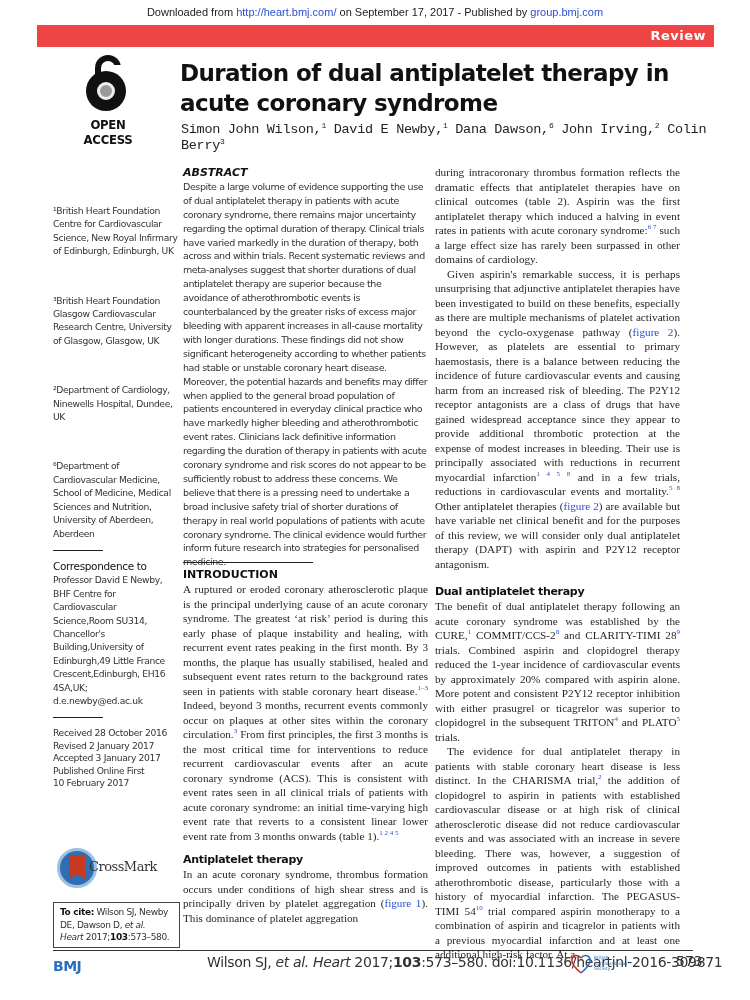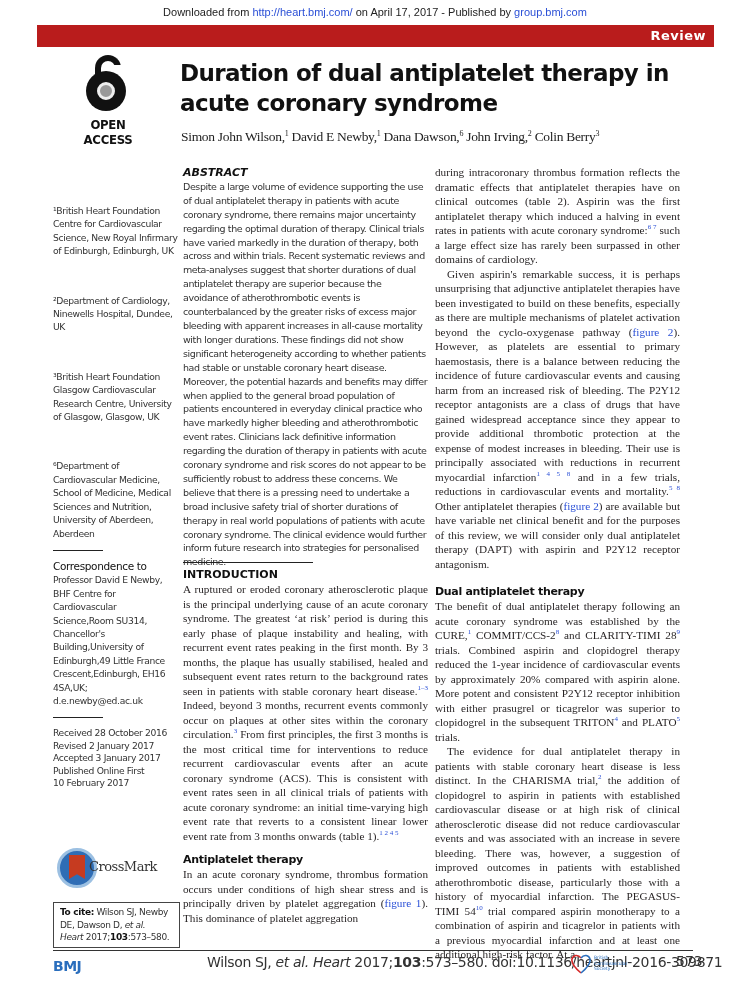--- a/index.html
+++ b/index.html
@@ -4,38 +4,38 @@
 <style>
   * { box-sizing: border-box; margin: 0; padding: 0; }
   html, body { width: 750px; height: 1000px; background: #ffffff; overflow: hidden; }
   body { position: relative; font-family: "Liberation Serif", serif; color: #231f20; }
 
   .dl-bar { position: absolute; top: 6px; left: 0; width: 750px; text-align: center;
     font-family: "Liberation Sans", sans-serif; font-size: 11px; color: #222; }
   .dl-bar a { color: #2a4fd6; text-decoration: none; }
 
   .section-band { position: absolute; top: 25px; left: 37px; width: 449px; height: 22px;
-    background: #b91c1c; width: 677px; }
+    background: #ef4444; width: 677px; }
   .section-band span { position: absolute; right: 8px; top: 3px; color: #fff;
     font-family: "DejaVu Sans", sans-serif; font-weight: bold; font-size: 13px; letter-spacing: 0.5px; }
 
   .oa-logo { position: absolute; top: 55px; left: 60px; width: 96px; text-align: center; }
   .oa-icon { width: 48px; height: 60px; margin: 0 auto; position: relative; }
   .oa-shackle { position: absolute; left: 11px; top: 0; width: 26px; height: 26px;
     border: 6px solid #111; border-bottom: none; border-radius: 13px 13px 0 0; }
   .oa-shackle-gap { position: absolute; left: 30px; top: 10px; width: 8px; height: 14px; background: #fff; }
   .oa-body { position: absolute; left: 2px; top: 16px; width: 40px; height: 40px; border-radius: 50%; background: #111; }
   .oa-ring { position: absolute; left: 13px; top: 27px; width: 18px; height: 18px; border-radius: 50%;
     background: #999; border: 3px solid #eee; }
   .oa-text { font-family: "DejaVu Sans", sans-serif; font-weight: bold; font-size: 13px; color: #111;
     margin-top: 2px; letter-spacing: -0.3px; transform: scaleX(0.9); }
 
   .title { position: absolute; top: 58px; left: 180px; width: 540px;
     font-family: "DejaVu Sans", sans-serif; font-weight: bold; font-size: 23px; line-height: 30px; color: #111; letter-spacing: -0.6px; }
-  .authors { position: absolute; top: 128px; left: 181px; font-family: Liberation Serif, serif;
+  .authors { position: absolute; top: 120px; left: 181px; font-family: Liberation Mono, monospace;
     font-size: 13.5px; color: #222; letter-spacing: -0.3px; }
   .authors sup { font-size: 8px; }
 
   .sidebar { position: absolute; left: 53px; top: 168px; width: 125px;
     font-family: "DejaVu Sans", sans-serif; font-size: 9.2px; line-height: 13.4px; color: #333; letter-spacing: -0.35px; }
   .sidebar .aff { margin-bottom: 0; margin-top: 36px; }
   .sidebar hr { border: none; border-top: 1.4px solid #222; width: 50px; margin: 10px 0 9px 0; }
   .sidebar .corr-h { font-weight: normal; font-size: 10.5px; color: #111; margin-bottom: 0; }
   .dates div { line-height: 12.5px; }
 
@@ -73,21 +73,21 @@
   .footer-cite { position: absolute; left: 207px; top: 954px; font-family: "DejaVu Sans", sans-serif; font-size: 14px; color: #333; letter-spacing: -0.35px; }
   .bcs-logo { position: absolute; left: 570px; top: 953px; width: 60px; height: 26px; }
   .bcs-heart { position: absolute; left: 0; top: 0; width: 22px; height: 22px; }
   .bcs-text { position: absolute; left: 24px; top: 2px; font-family: "DejaVu Sans", sans-serif; font-size: 4.5px; color: #2a6ebd; line-height: 5.5px; }
   .page-num { position: absolute; left: 676px; top: 953px; font-family: "DejaVu Sans", sans-serif; font-size: 14px; color: #333; }
 </style>
 </head>
 <body>
 
 <div class="dl-bar">
-  <span>Downloaded from </span><a>http://heart.bmj.com/</a><span> on April 17, 2017 - Published by </span><a>group.bmj.com</a>
+  <span>Downloaded from </span><a>http://heart.bmj.com/</a><span> on September 17, 2017 - Published by </span><a>group.bmj.com</a>
 </div>
 
 <div class="section-band">
   <span>Review</span>
 </div>
 
 <div class="oa-logo">
   <div class="oa-icon">
     <div class="oa-shackle"></div>
     <div class="oa-shackle-gap"></div>
@@ -98,22 +98,22 @@
 </div>
 
 <h1 class="title">Duration of dual antiplatelet therapy in acute coronary syndrome</h1>
 
 <div class="authors">
   <span><span>Simon John Wilson,</span><sup>1</sup></span><span><span> David E Newby,</span><sup>1</sup></span><span><span> Dana Dawson,</span><sup>6</sup></span><span><span> John Irving,</span><sup>2</sup></span><span><span> Colin Berry</span><sup>3</sup></span>
 </div>
 
 <aside class="sidebar">
   <div class="aff">¹British Heart Foundation Centre for Cardiovascular Science, New Royal Infirmary of Edinburgh, Edinburgh, UK</div>
+  <div class="aff">³British Heart Foundation Glasgow Cardiovascular Research Centre, University of Glasgow, Glasgow, UK</div>
   <div class="aff">²Department of Cardiology, Ninewells Hospital, Dundee, UK</div>
-  <div class="aff">³British Heart Foundation Glasgow Cardiovascular Research Centre, University of Glasgow, Glasgow, UK</div>
   <div class="aff">⁶Department of Cardiovascular Medicine, School of Medicine, Medical Sciences and Nutrition, University of Aberdeen, Aberdeen</div>
   <hr>
   <div class="corr-h">Correspondence to</div>
   <div>Professor David E Newby, BHF Centre for Cardiovascular Science,Room SU314, Chancellor's Building,University of Edinburgh,49 Little France Crescent,Edinburgh, EH16 4SA,UK; d.e.newby@ed.ac.uk</div>
   <hr>
   <div class="dates">
     <div>Received 28 October 2016</div>
     <div>Revised 2 January 2017</div>
     <div>Accepted 3 January 2017</div>
     <div>Published Online First</div>

